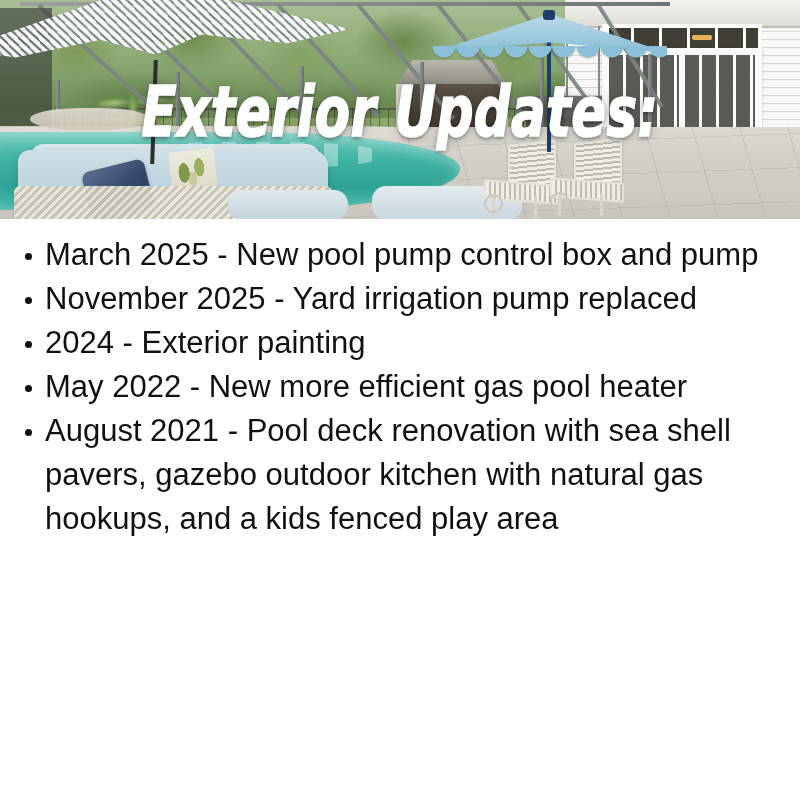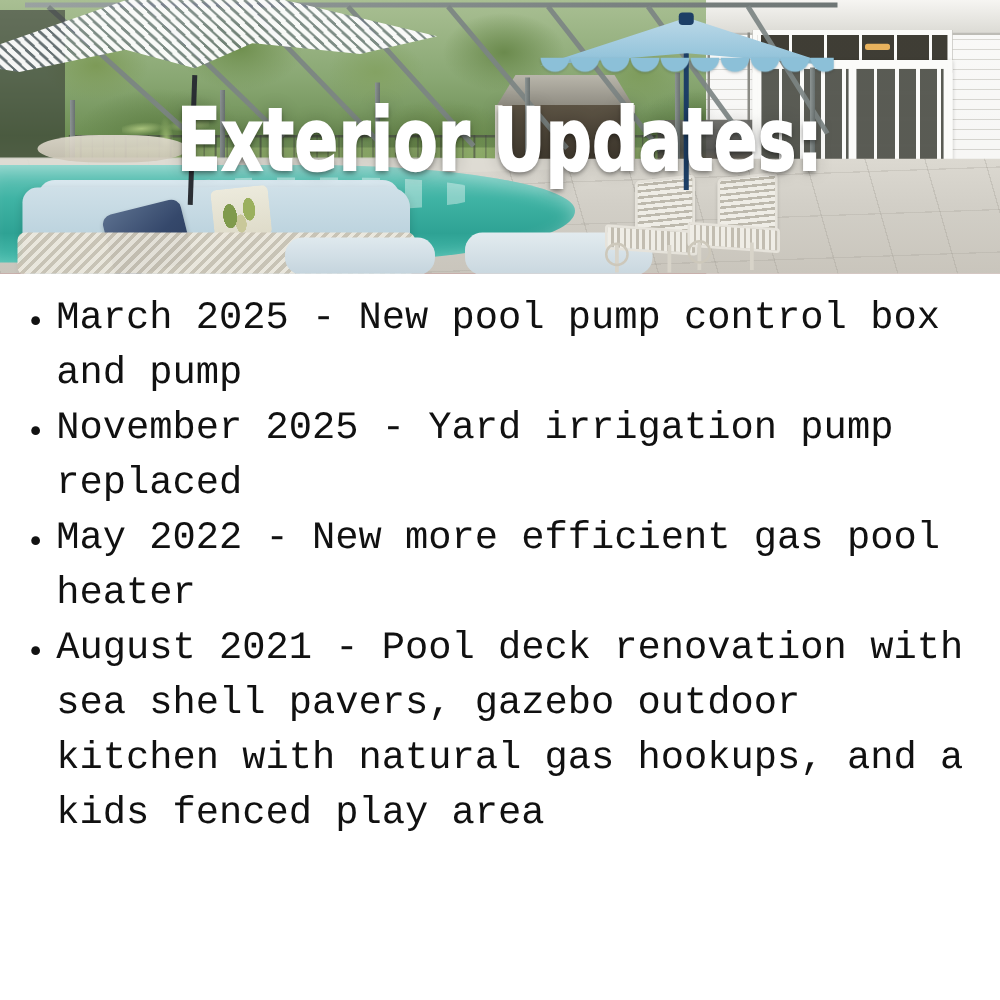--- a/index.html
+++ b/index.html
@@ -5,21 +5,21 @@
   html,body{margin:0;padding:0;}
   body{
     width:800px;height:800px;
     background:#ffffff;
     font-family:"Liberation Sans", sans-serif;
     overflow:hidden;
   }
   .card{position:relative;width:800px;height:800px;background:#fff;overflow:hidden;}
 
   
-  .hero{position:absolute;left:0;top:0;width:800px;height:219px;overflow:hidden;background:#7f1d1d;}
+  .hero{position:absolute;left:0;top:0;width:800px;height:219px;overflow:hidden;background:#7f1d1d;font-style:italic;}
   .photo{position:absolute;inset:0;overflow:hidden;}
 
   
   .trees{
     position:absolute;left:0;top:0;width:640px;height:175px;
     background:
       radial-gradient(ellipse 60px 40px at 12% 30%, #7d9a57 0%, rgba(125,154,87,0) 70%),
       radial-gradient(ellipse 70px 46px at 30% 22%, #6f8f4e 0%, rgba(111,143,78,0) 72%),
       radial-gradient(ellipse 55px 38px at 47% 33%, #84a263 0%, rgba(132,162,99,0) 70%),
       radial-gradient(ellipse 68px 44px at 63% 24%, #6b8a4d 0%, rgba(107,138,77,0) 72%),
@@ -281,21 +281,21 @@
   }
   ul.updates{
     list-style:none;
     margin:0;
     padding:14px 14px 0 25px;
   }
   ul.updates li{
     position:relative;
     padding-left:20px;
     margin:0 0 0 0;
-    font-family:Liberation Mono, monospace;
+    font-family:Liberation Sans, sans-serif;
     font-size:31px;
     line-height:44px;
     color:#111111;
     letter-spacing:0px;
     max-width:760px;
   }
   ul.updates li::before{
     content:"";
     position:absolute;
     left:0;top:20px;
@@ -401,18 +401,19 @@
       <div class="umb-blue-top"></div>
     </div>
 
     <h1 class="hero-title">Exterior Updates:</h1>
   </div>
 
   <div class="body-area">
     <ul class="updates">
       <li>March 2025 - New pool pump control box and pump</li>
       <li>November 2025 - Yard irrigation pump replaced</li>
+      <li>2024 - Exterior painting</li>
       <li>May 2022 - New more efficient gas pool heater</li>
       <li>August 2021 - Pool deck renovation with sea shell pavers, gazebo outdoor kitchen with natural gas hookups, and a kids fenced play area</li>
     </ul>
   </div>
 
 </div>
 
 </body></html>

